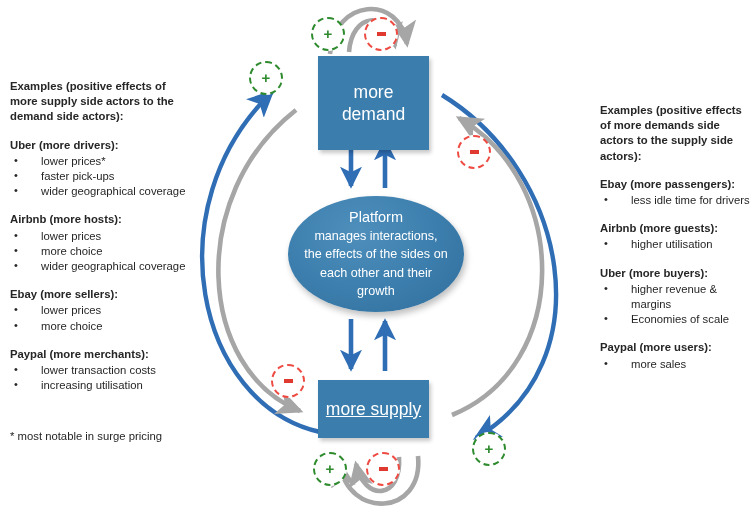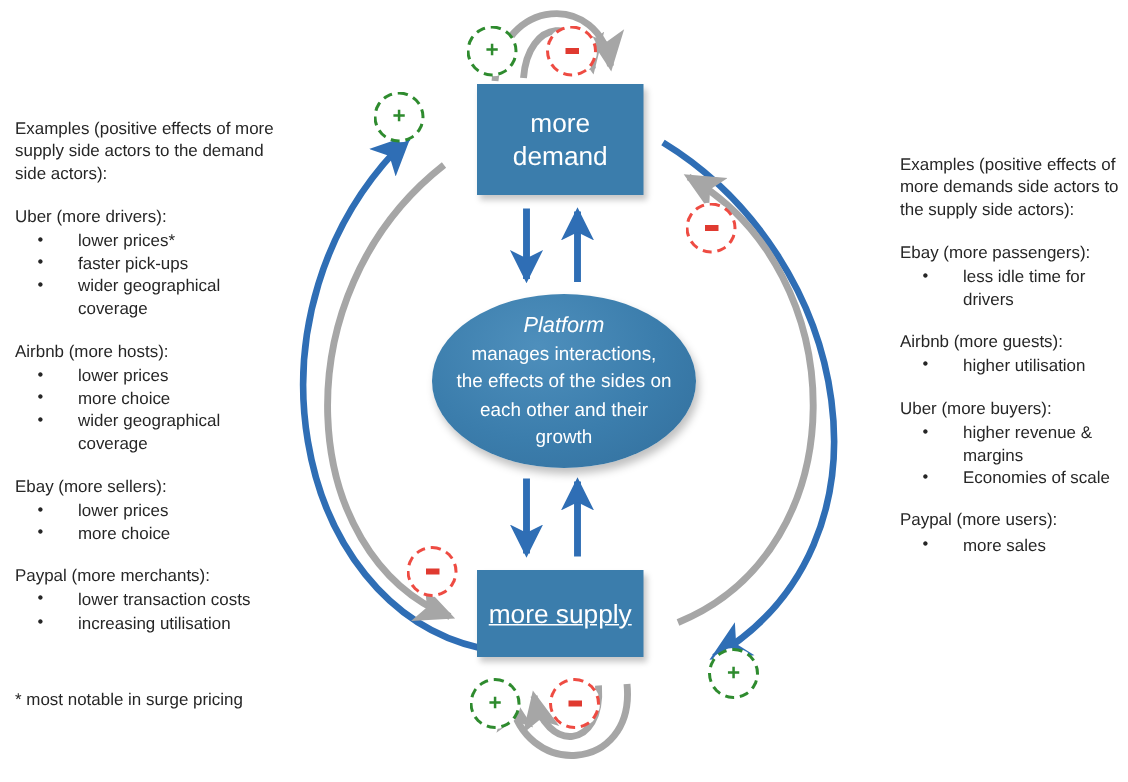--- a/index.html
+++ b/index.html
@@ -28,30 +28,29 @@
     position: absolute;
     font-size: 11.3px;
     line-height: 15.2px;
     color: #262626;
   }
   #left-col  { left: 10px;  top: 79px;  width: 182px; }
   #right-col { left: 600px; top: 103px; width: 150px; }
 
   .blk { margin-bottom: 13px; }
   .blk:last-child { margin-bottom: 0; }
-  .blk-head { margin: 0 0 1px 0; }
+  .blk-head { margin: 0 0 1px 0; font-weight: bold; }
   .blk ul {
     margin: 0;
     padding-left: 15px;
     list-style: none;
   }
   .blk li {
     position: relative;
     padding-left: 16px;
-    margin-left: 11px;
   }
   .blk li::before {
     content: "\2022";
     position: absolute;
     left: -11px;
     top: -1px;
     font-size: 11px;
     color: #262626;
   }
   .footnote { margin-top: 36px; }
@@ -63,21 +62,21 @@
     color: #ffffff;
     display: flex;
     align-items: center;
     justify-content: center;
     text-align: center;
     font-size: 17.5px;
     line-height: 22px;
     box-shadow: 2px 3px 4px rgba(0,0,0,0.22);
     white-space: pre-line;
   }
-  #node-demand { left: 318px; top: 56px;  width: 111px; height: 74px; }
+  #node-demand { left: 318px; top: 56px;  width: 111px; height: 94px; }
   #node-supply { left: 318px; top: 380px; width: 111px; height: 58px; text-decoration: underline; }
 
   #platform-ellipse {
     position: absolute;
     left: 288px;
     top: 196px;
     width: 176px;
     height: 116px;
     border-radius: 50%;
     background:
@@ -88,21 +87,20 @@
     flex-direction: column;
     align-items: center;
     justify-content: center;
     text-align: center;
     font-size: 12.6px;
     line-height: 18.5px;
   }
   #platform-ellipse .pf-title {
     font-size: 14.5px;
     line-height: 19px;
-    font-style: italic;
   }
   #platform-ellipse .pf-body {
     white-space: pre-line;
   }
 
   
   .badge {
     position: absolute;
     width: 30px;
     height: 30px;

